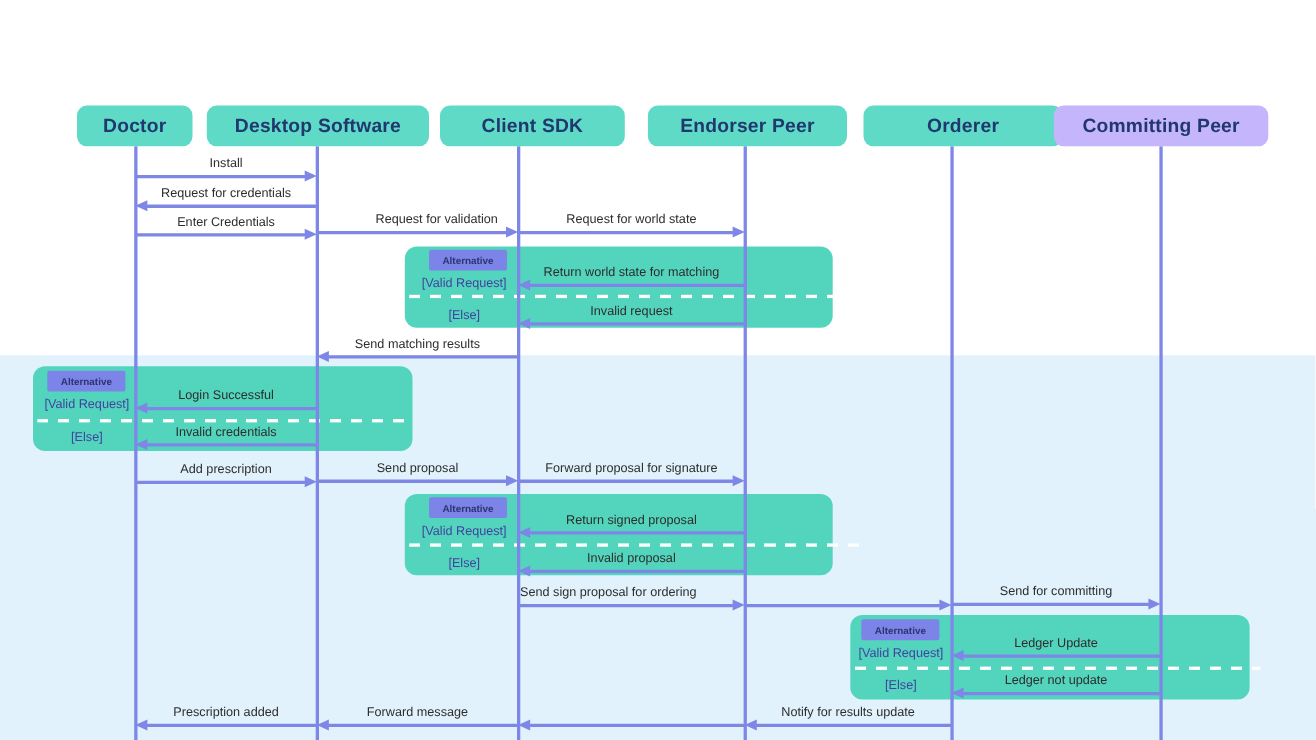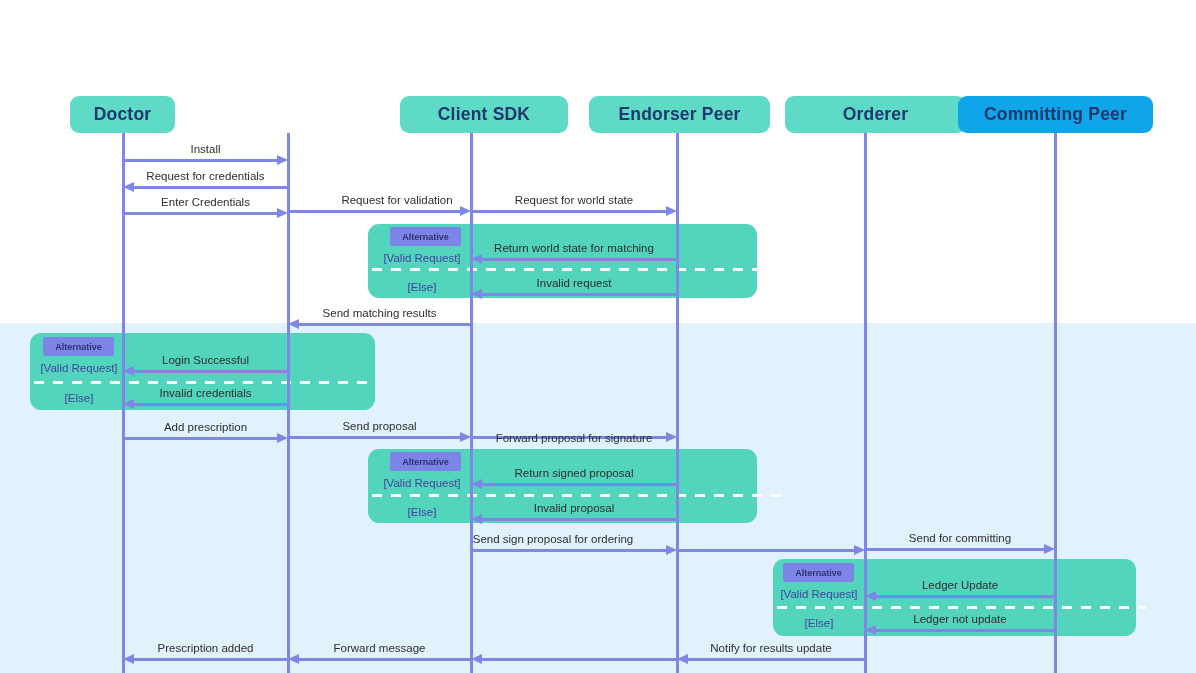--- a/index.html
+++ b/index.html
@@ -98,21 +98,21 @@
     <div class="msg-head" style="top: 399px; left: 123px; border-right: 11px solid rgb(126, 135, 230);"></div>
     <div class="msg-label" style="left: 205.5px; top: 387px; color: rgb(45, 45, 45);">Invalid credentials</div>
     <div class="msg-line" style="left: 123px; top: 437px; width: 155px; background: rgb(126, 135, 230);"></div>
     <div class="msg-head" style="top: 433px; left: 277px; border-left: 11px solid rgb(126, 135, 230);"></div>
     <div class="msg-label" style="left: 205.5px; top: 421px; color: rgb(45, 45, 45);">Add prescription</div>
     <div class="msg-line" style="left: 288px; top: 436px; width: 173px; background: rgb(126, 135, 230);"></div>
     <div class="msg-head" style="top: 432px; left: 460px; border-left: 11px solid rgb(126, 135, 230);"></div>
     <div class="msg-label" style="left: 379.5px; top: 420px; color: rgb(45, 45, 45);">Send proposal</div>
     <div class="msg-line" style="left: 471px; top: 436px; width: 196px; background: rgb(126, 135, 230);"></div>
     <div class="msg-head" style="top: 432px; left: 666px; border-left: 11px solid rgb(126, 135, 230);"></div>
-    <div class="msg-label" style="left: 574px; top: 432px; color: rgb(45, 45, 45);">Forward proposal for signature</div>
+    <div class="msg-label" style="left: 574px; top: 420px; color: rgb(45, 45, 45);">Forward proposal for signature</div>
     <div class="msg-line" style="left: 481px; top: 483px; width: 196px; background: rgb(126, 135, 230);"></div>
     <div class="msg-head" style="top: 479px; left: 471px; border-right: 11px solid rgb(126, 135, 230);"></div>
     <div class="msg-label" style="left: 574px; top: 467px; color: rgb(45, 45, 45);">Return signed proposal</div>
     <div class="msg-line" style="left: 481px; top: 518px; width: 196px; background: rgb(126, 135, 230);"></div>
     <div class="msg-head" style="top: 514px; left: 471px; border-right: 11px solid rgb(126, 135, 230);"></div>
     <div class="msg-label" style="left: 574px; top: 502px; color: rgb(45, 45, 45);">Invalid proposal</div>
     <div class="msg-line" style="left: 471px; top: 549px; width: 196px; background: rgb(126, 135, 230);"></div>
     <div class="msg-head" style="top: 545px; left: 666px; border-left: 11px solid rgb(126, 135, 230);"></div>
     <div class="msg-label" style="left: 553px; top: 533px; color: rgb(45, 45, 45);">Send sign proposal for ordering</div>
     <div class="msg-line" style="left: 677px; top: 549px; width: 178px; background: rgb(126, 135, 230);"></div>
@@ -131,17 +131,18 @@
     <div class="msg-label" style="left: 205.5px; top: 642px; color: rgb(45, 45, 45);">Prescription added</div>
     <div class="msg-line" style="left: 298px; top: 658px; width: 173px; background: rgb(126, 135, 230);"></div>
     <div class="msg-head" style="top: 654px; left: 288px; border-right: 11px solid rgb(126, 135, 230);"></div>
     <div class="msg-label" style="left: 379.5px; top: 642px; color: rgb(45, 45, 45);">Forward message</div>
     <div class="msg-line" style="left: 481px; top: 658px; width: 196px; background: rgb(126, 135, 230);"></div>
     <div class="msg-head" style="top: 654px; left: 471px; border-right: 11px solid rgb(126, 135, 230);"></div>
     <div class="msg-line" style="left: 687px; top: 658px; width: 178px; background: rgb(126, 135, 230);"></div>
     <div class="msg-head" style="top: 654px; left: 677px; border-right: 11px solid rgb(126, 135, 230);"></div>
     <div class="msg-label" style="left: 771px; top: 642px; color: rgb(45, 45, 45);">Notify for results update</div>
     <div class="actor-box" style="left: 70px; width: 105px; background: rgb(94, 218, 198); color: rgb(33, 56, 110);">Doctor</div>
+    <div class="actor-box" style="left: 188px; width: 202px; background: rgb(94, 218, 198); color: rgb(33, 56, 110);">Desktop Software</div>
     <div class="actor-box" style="left: 400px; width: 168px; background: rgb(94, 218, 198); color: rgb(33, 56, 110);">Client SDK</div>
     <div class="actor-box" style="left: 589px; width: 181px; background: rgb(94, 218, 198); color: rgb(33, 56, 110);">Endorser Peer</div>
     <div class="actor-box" style="left: 785px; width: 181px; background: rgb(94, 218, 198); color: rgb(33, 56, 110);">Orderer</div>
-    <div class="actor-box" style="left: 958px; width: 195px; background: #0ea5e9; color: rgb(33, 56, 110);">Committing Peer</div>
+    <div class="actor-box" style="left: 958px; width: 195px; background: #c4b5fd; color: rgb(33, 56, 110);">Committing Peer</div>
   </div>
 
 </body></html>

